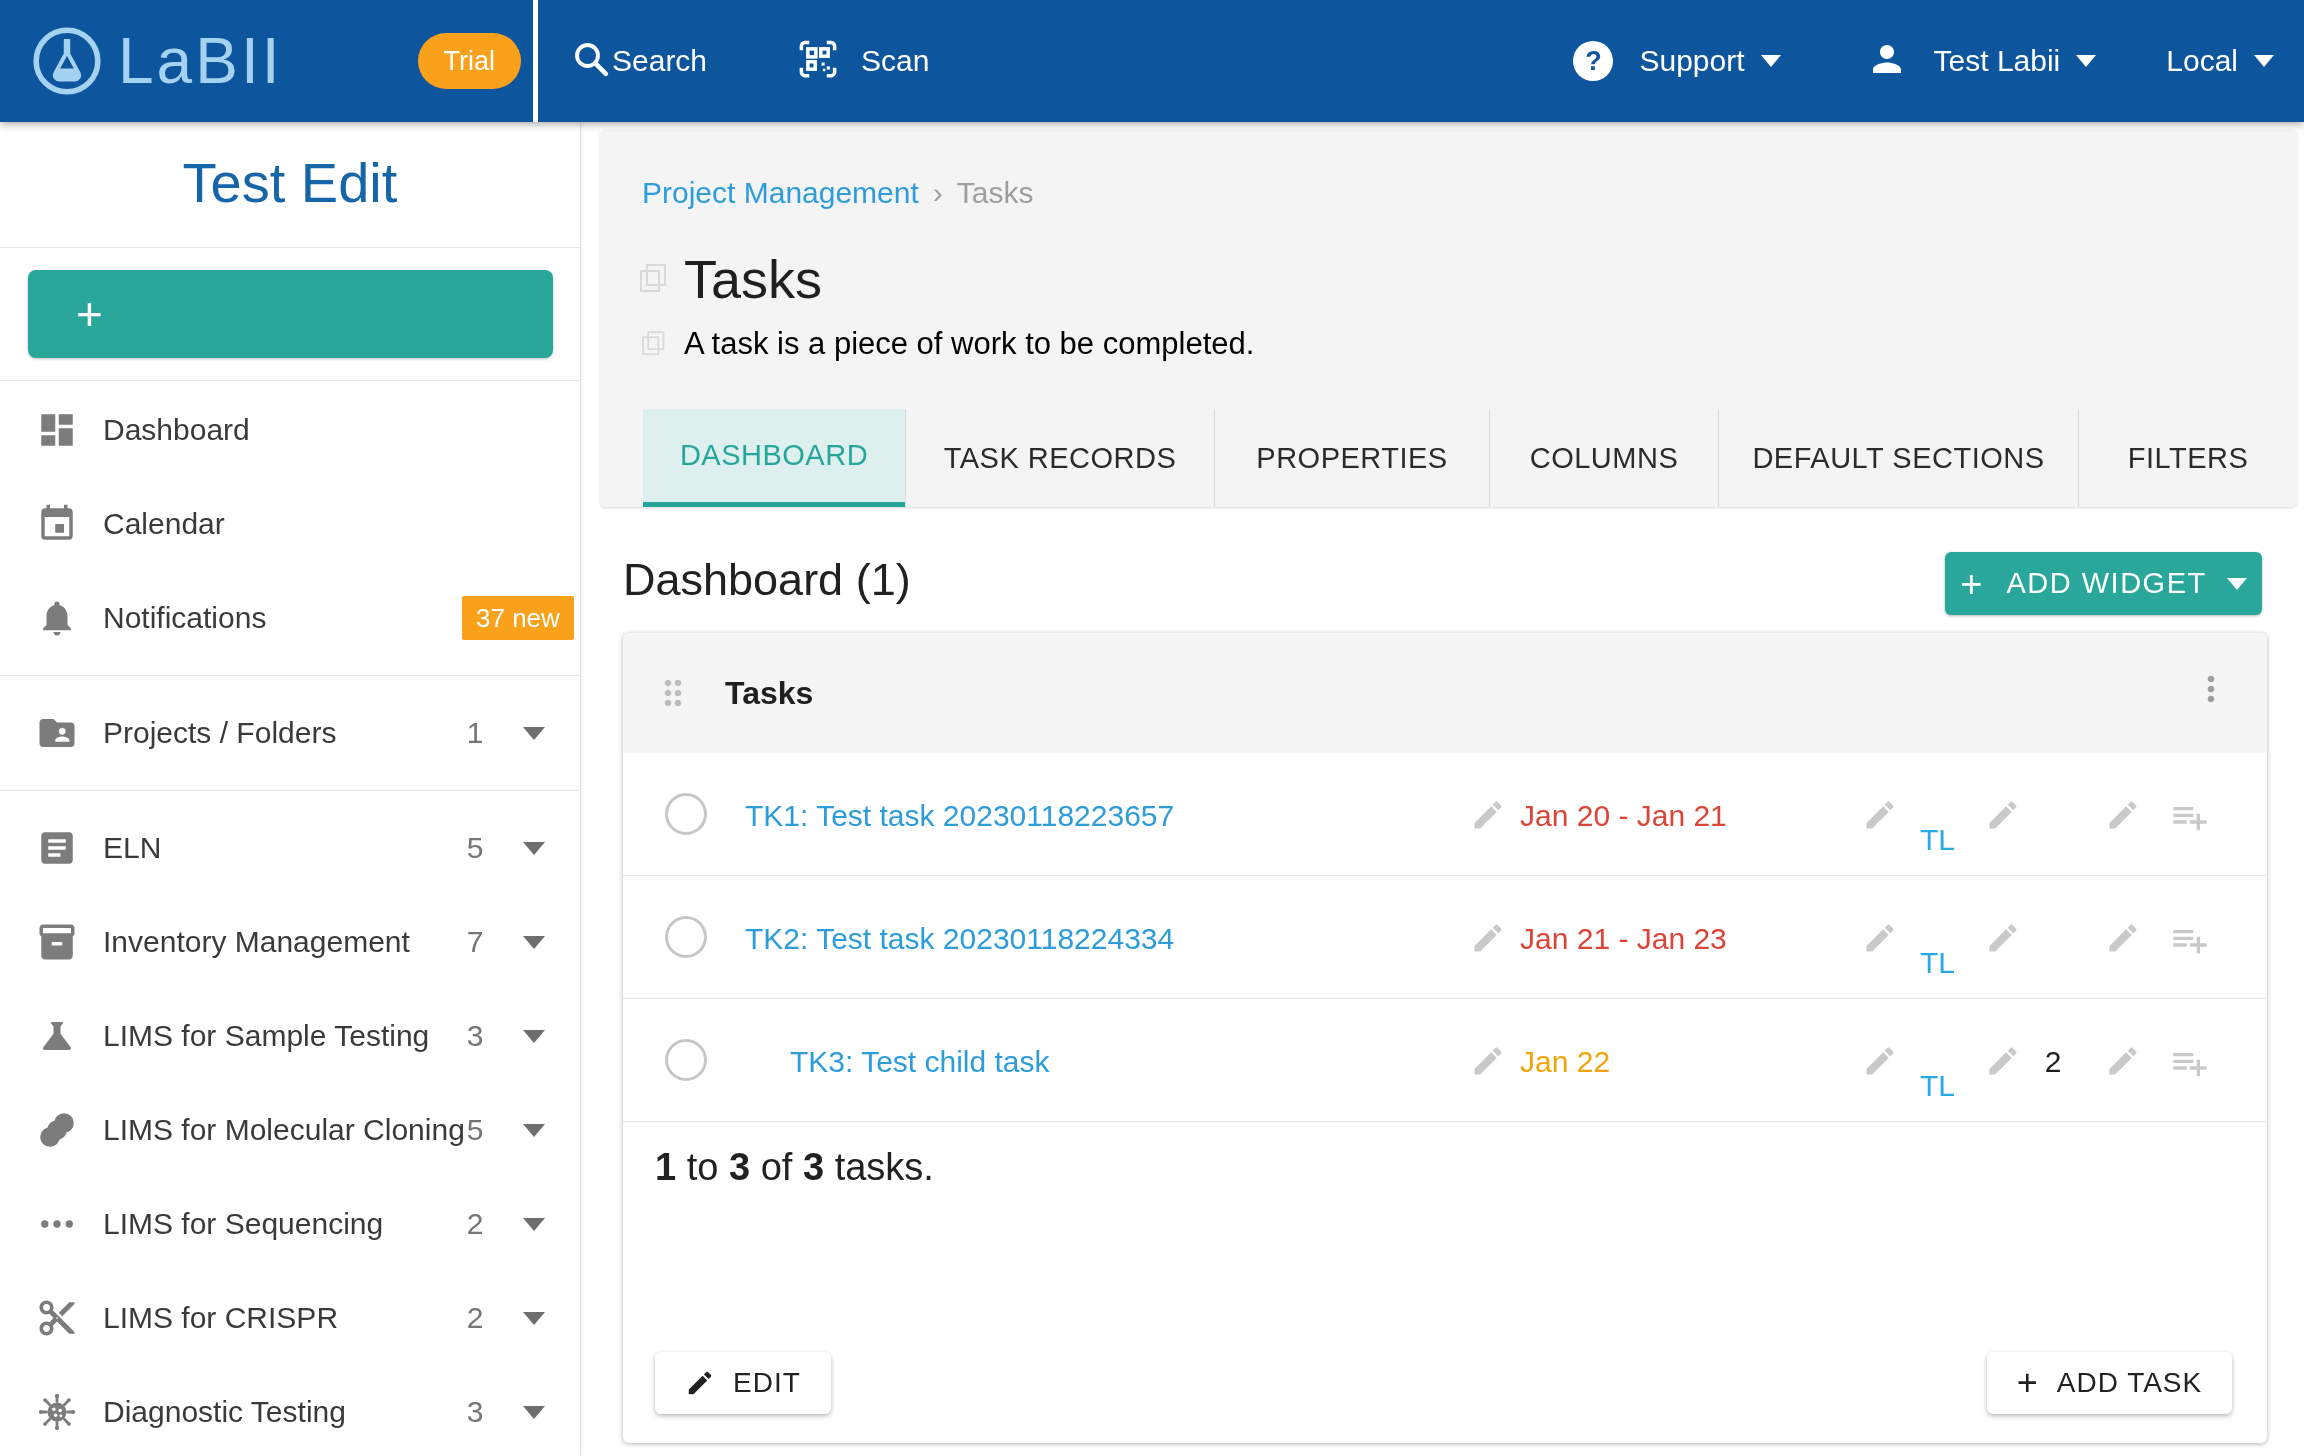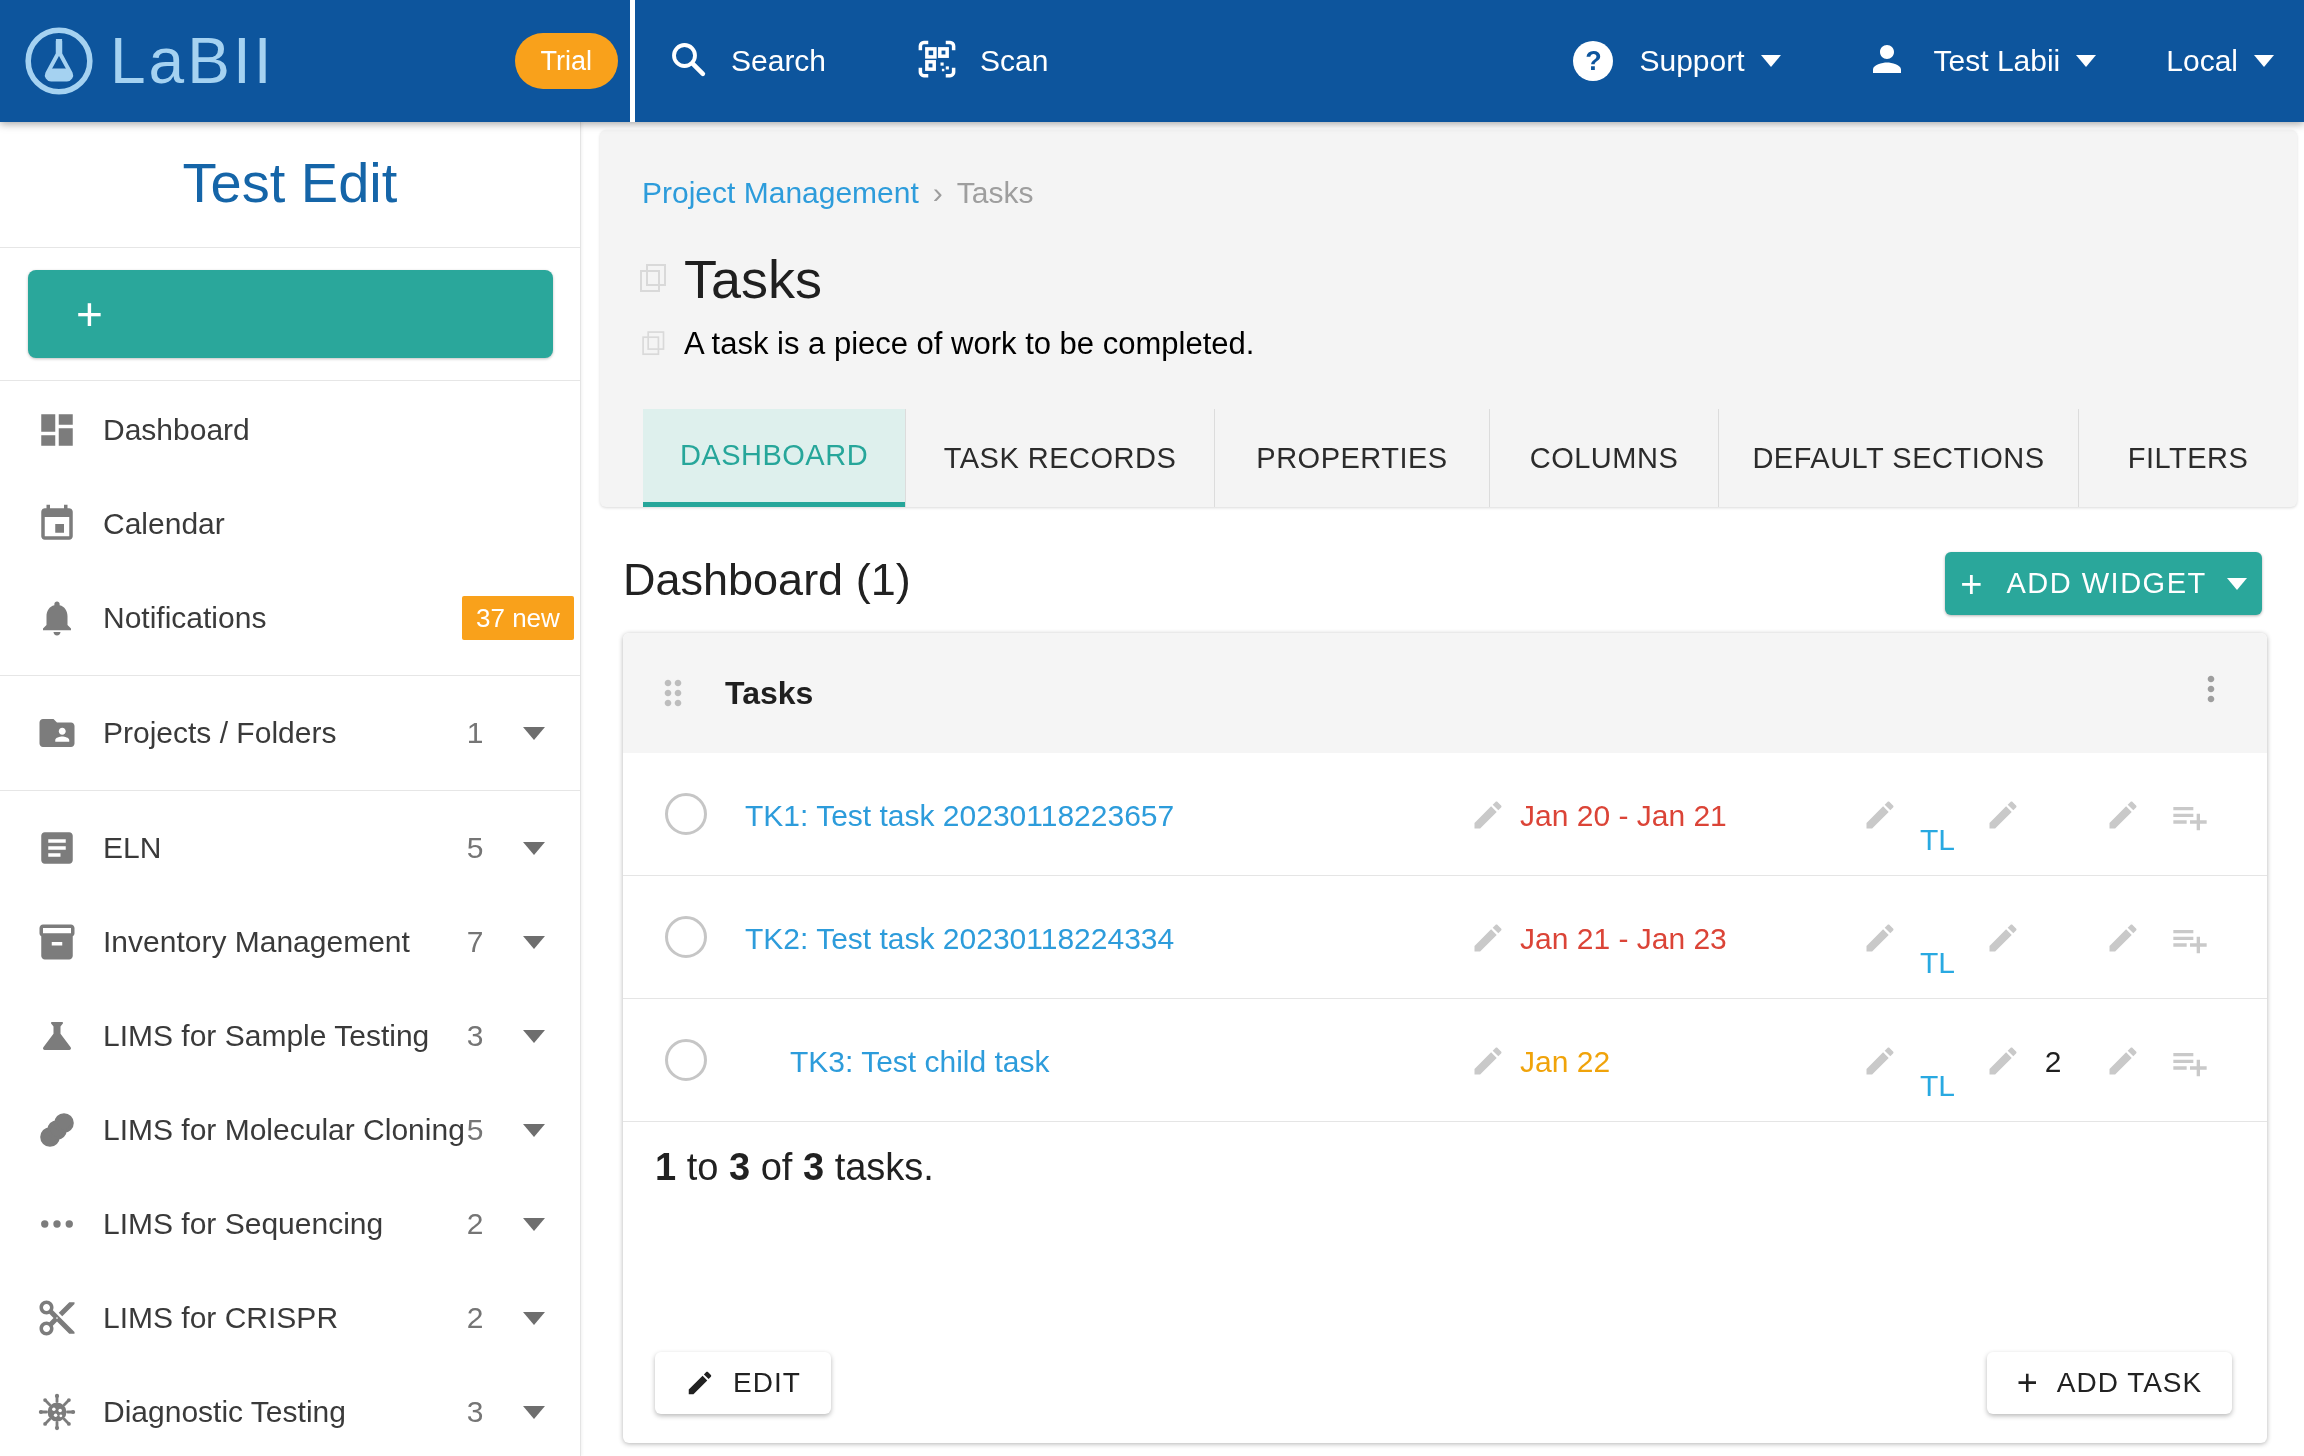--- a/index.html
+++ b/index.html
@@ -7,21 +7,21 @@
   #app {
     position:relative; width:2304px; height:1456px; overflow:hidden;
     font-family:"Liberation Sans", sans-serif; background:#ffffff;
   }
   
   header.topbar {
     position:absolute; left:0; top:0; width:2304px; height:122px;
     background:#0D559D; display:flex; align-items:center;
     box-shadow:0 2px 8px rgba(0,0,0,.35); z-index:20;
   }
-  .hdr-left { width:630px; height:100%; display:flex; align-items:center; padding-left:22px; position:relative; }
+  .hdr-left { width:533px; height:100%; display:flex; align-items:center; padding-left:30px; position:relative; }
   .logo-mark { display:flex; align-items:center; }
   .logo-word { font-size:64px; font-weight:300; color:#A5D2F1; letter-spacing:3px; margin-left:14px; }
   .trial-badge {
     position:absolute; right:12px; top:33px; height:56px; padding:0 26px;
     background:#F9A11B; border-radius:28px; color:#fff; font-size:27px;
     display:flex; align-items:center; justify-content:center;
   }
   .hdr-sep { width:5px; height:122px; background:#ffffff; }
   .hdr-main { flex:1; height:100%; display:flex; align-items:center; color:#fff; }
   .hdr-item { display:flex; align-items:center; cursor:pointer; }
@@ -153,21 +153,21 @@
     </div>
     <div class="hdr-sep"></div>
     <div class="hdr-main">
       <div class="hdr-item" style="margin-left:32px;">
         <span>
           <svg width="42" height="42" viewBox="0 0 24 24" fill="none">
             <circle cx="10" cy="10" r="6" stroke="#fff" stroke-width="2.2"></circle>
             <line x1="14.8" y1="14.8" x2="20.5" y2="20.5" stroke="#fff" stroke-width="2.6" stroke-linecap="round"></line>
           </svg>
         </span>
-        <span class="hdr-label" style="margin-left:22px;">Search</span>
+        <span class="hdr-label" style="">Search</span>
       </div>
       <div class="hdr-item" style="margin-left:90px;">
         <span>
           <svg width="42" height="42" viewBox="0 0 24 24" fill="none" stroke="#fff" stroke-width="2">
             <path d="M2.5 7V4.5a2 2 0 0 1 2-2H7"></path>
             <path d="M17 2.5h2.5a2 2 0 0 1 2 2V7"></path>
             <path d="M21.5 17v2.5a2 2 0 0 1-2 2H17"></path>
             <path d="M7 21.5H4.5a2 2 0 0 1-2-2V17"></path>
             <rect x="6.2" y="6.2" width="4.6" height="4.6"></rect>
             <rect x="13.6" y="6.2" width="4.2" height="4.2"></rect>

